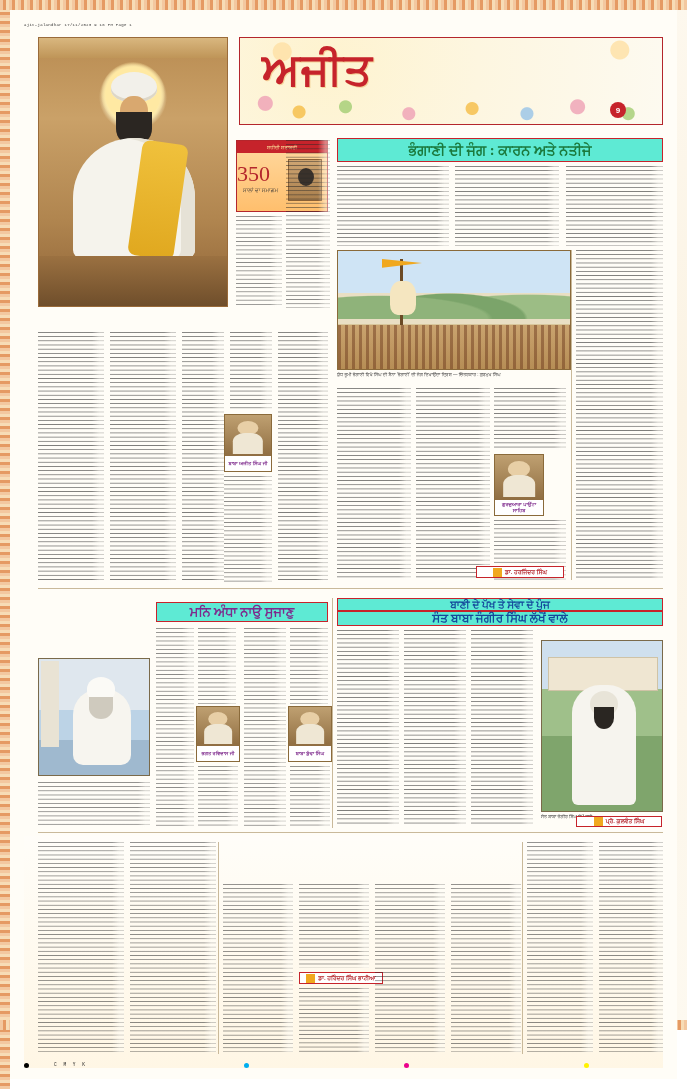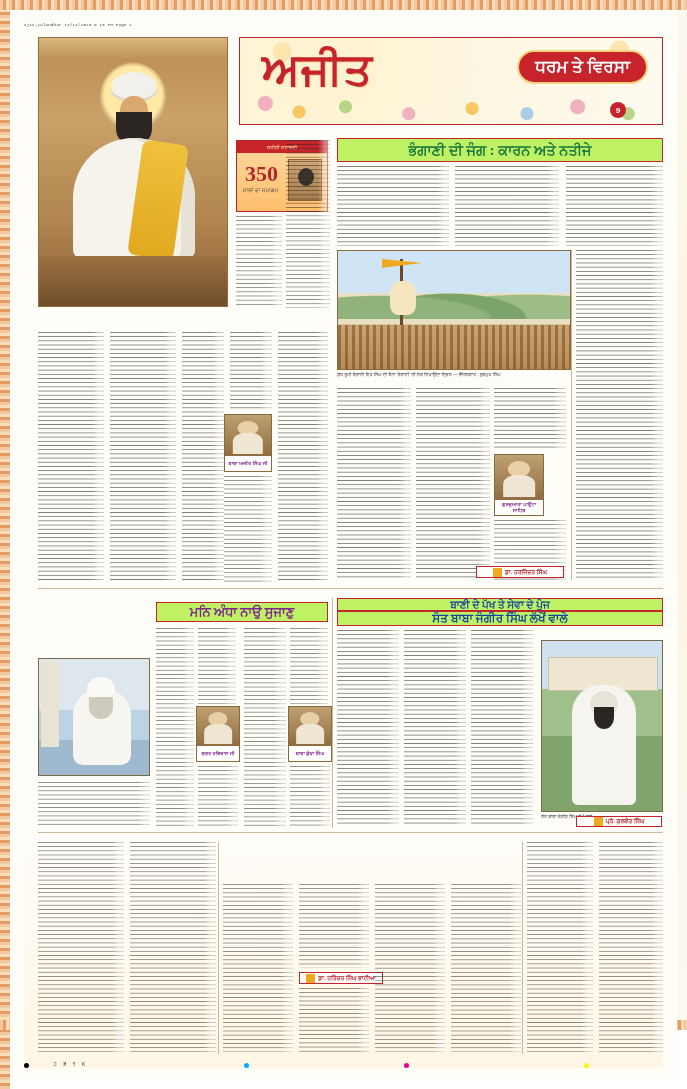--- a/index.html
+++ b/index.html
@@ -127,21 +127,21 @@
 
   
   .stamp {
     position:absolute; left:226px; top:130px; width:92px; height:72px;
     border:1px solid #b4262c;
     background:linear-gradient(180deg,#ffd9a0,#ffbf6d);
     overflow:hidden;
   }
   .stamp .band { position:absolute; left:0; top:0; width:100%; height:12px;
     background:#c6232b; color:#ffe9a0; font-size:5px; text-align:center; line-height:12px;}
-  .stamp .big { position:absolute; left:8px; top:20px; font-size:22px; font-weight:bold;
+  .stamp .big { position:absolute; left:0; top:20px; font-size:22px; font-weight:normal;
     color:#b4262c; font-family:"Liberation Serif",serif;}
   .stamp .sub { position:absolute; left:6px; top:46px; font-size:5.5px; color:#333; width:44px;}
   .stamp .port { position:absolute; right:5px; top:18px; width:34px;height:42px;
     border:1px solid #8d6236; background:linear-gradient(180deg,#cfa673,#a97f4d);}
   .stamp .port:after{ content:""; position:absolute; left:9px; top:8px; width:16px;height:18px;
     border-radius:50%; background:#3a322b;}
 
   
   .head-battle {
     position:absolute; left:327px; top:128px; width:326px; height:24px;
@@ -188,21 +188,21 @@
   .lines::after{ 
     content:""; position:absolute; right:0; top:0; width:12px; height:100%;
     background:linear-gradient(90deg, rgba(255,253,247,0), #fffdf7 60%);
     opacity:.55;
   }
   .rule-v { position:absolute; width:1px; background:#c9b99a; }
   .rule-h { position:absolute; height:1px; background:#c9b99a; }
 
   
   .hl {
-    position:absolute; border:1px solid #c6232b; background:#bef264;
+    position:absolute; border:1px solid #c6232b; background:#5eead4;
     display:flex; align-items:center; justify-content:center; text-align:center;
     font-family:"Liberation Serif", serif; font-weight:bold;
   }
   .hl.purple { color:#7e2a8c; }
   .hl.green  { color:#1b7a3d; }
   .hl.blue   { color:#14489b; }
   .hl.red    { color:#c6232b; }
 
   
   .inset {
@@ -277,21 +277,20 @@
   <div class="edge-strip edge-bottom"></div>
   <div class="edge-left"></div>
 
   <div class="sheet">
 
     <div class="tiny-bar">ajit-jalandhar  17/11/2023  9  18 PM   Page 1</div>
 
     <div class="masthead">
       <div class="flowers"></div>
       <div class="logo">ਅਜੀਤ</div>
-      <div class="tagline">ਧਰਮ ਤੇ ਵਿਰਸਾ</div>
       <div class="pageno">9</div>
     </div>
 
     <div class="hero">
       <div class="cap"></div>
       <div class="halo"></div>
       <div class="turban"></div>
       <div class="face"></div>
       <div class="beard"></div>
       <div class="robe"></div>

